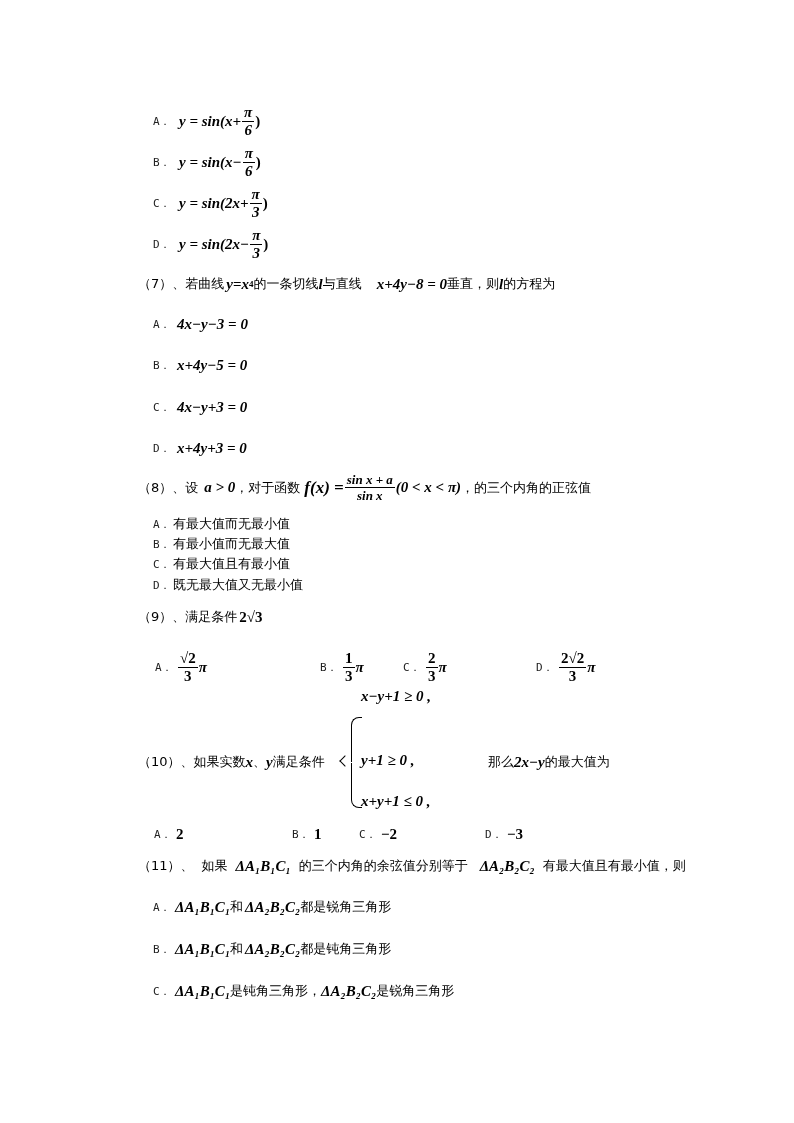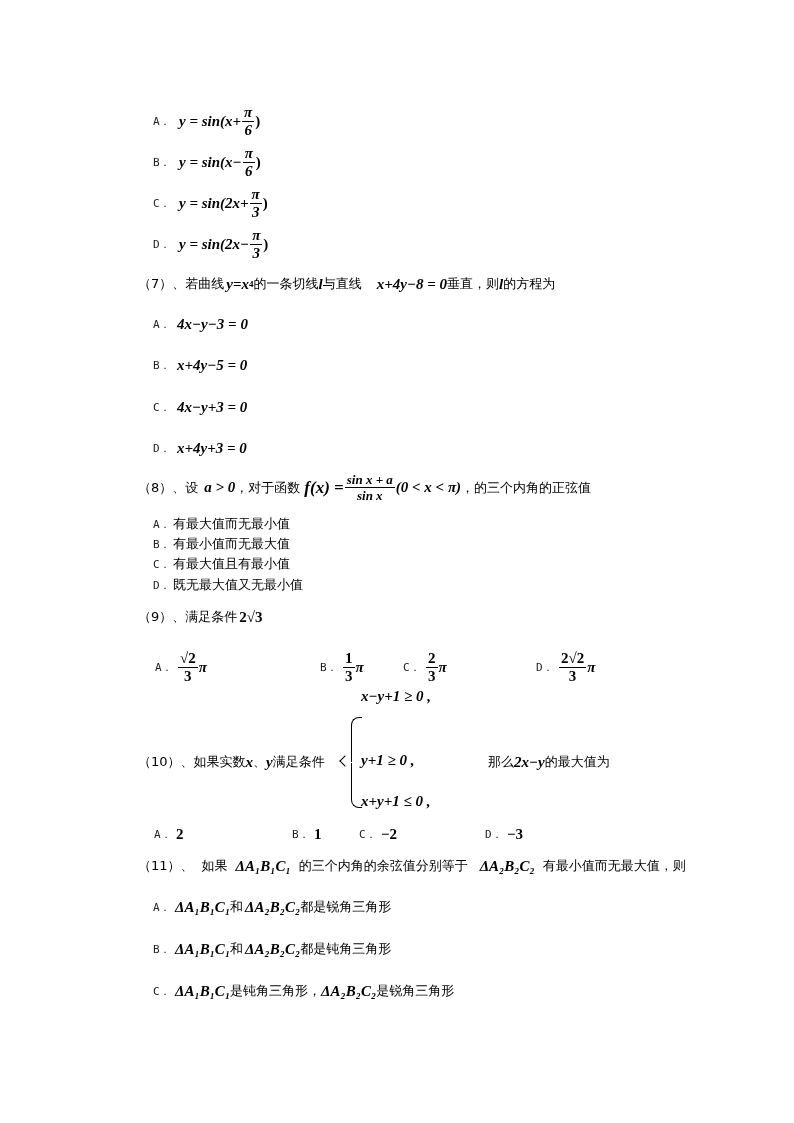--- a/index.html
+++ b/index.html
@@ -260,21 +260,21 @@
     <span class="m">−3</span>
   </div>
 </div>
 
 <div class="abs row" style="left:138px;top:857px;gap:8px;">
   <span class="cn">（11）、</span>
   <span class="cn">如果</span>
   <span class="mi">ΔA₁B₁C₁</span>
   <span class="cn">的三个内角的余弦值分别等于</span>
   <span class="mi" style="margin-left:4px;">ΔA₂B₂C₂</span>
-  <span class="cn">有最小值而无最大值，则</span>
+  <span class="cn">有最大值且有最小值，则</span>
 </div>
 
 <div>
   <div class="abs row" style="left:153px;top:898px;">
     <span class="lbl" style="width:22px;">A．</span>
     <span class="mi">ΔA₁B₁C₁</span>
     <span class="cn">和</span>
     <span class="mi" style="margin-left:2px;">ΔA₂B₂C₂</span>
     <span class="cn">都是锐角三角形</span>
   </div>

